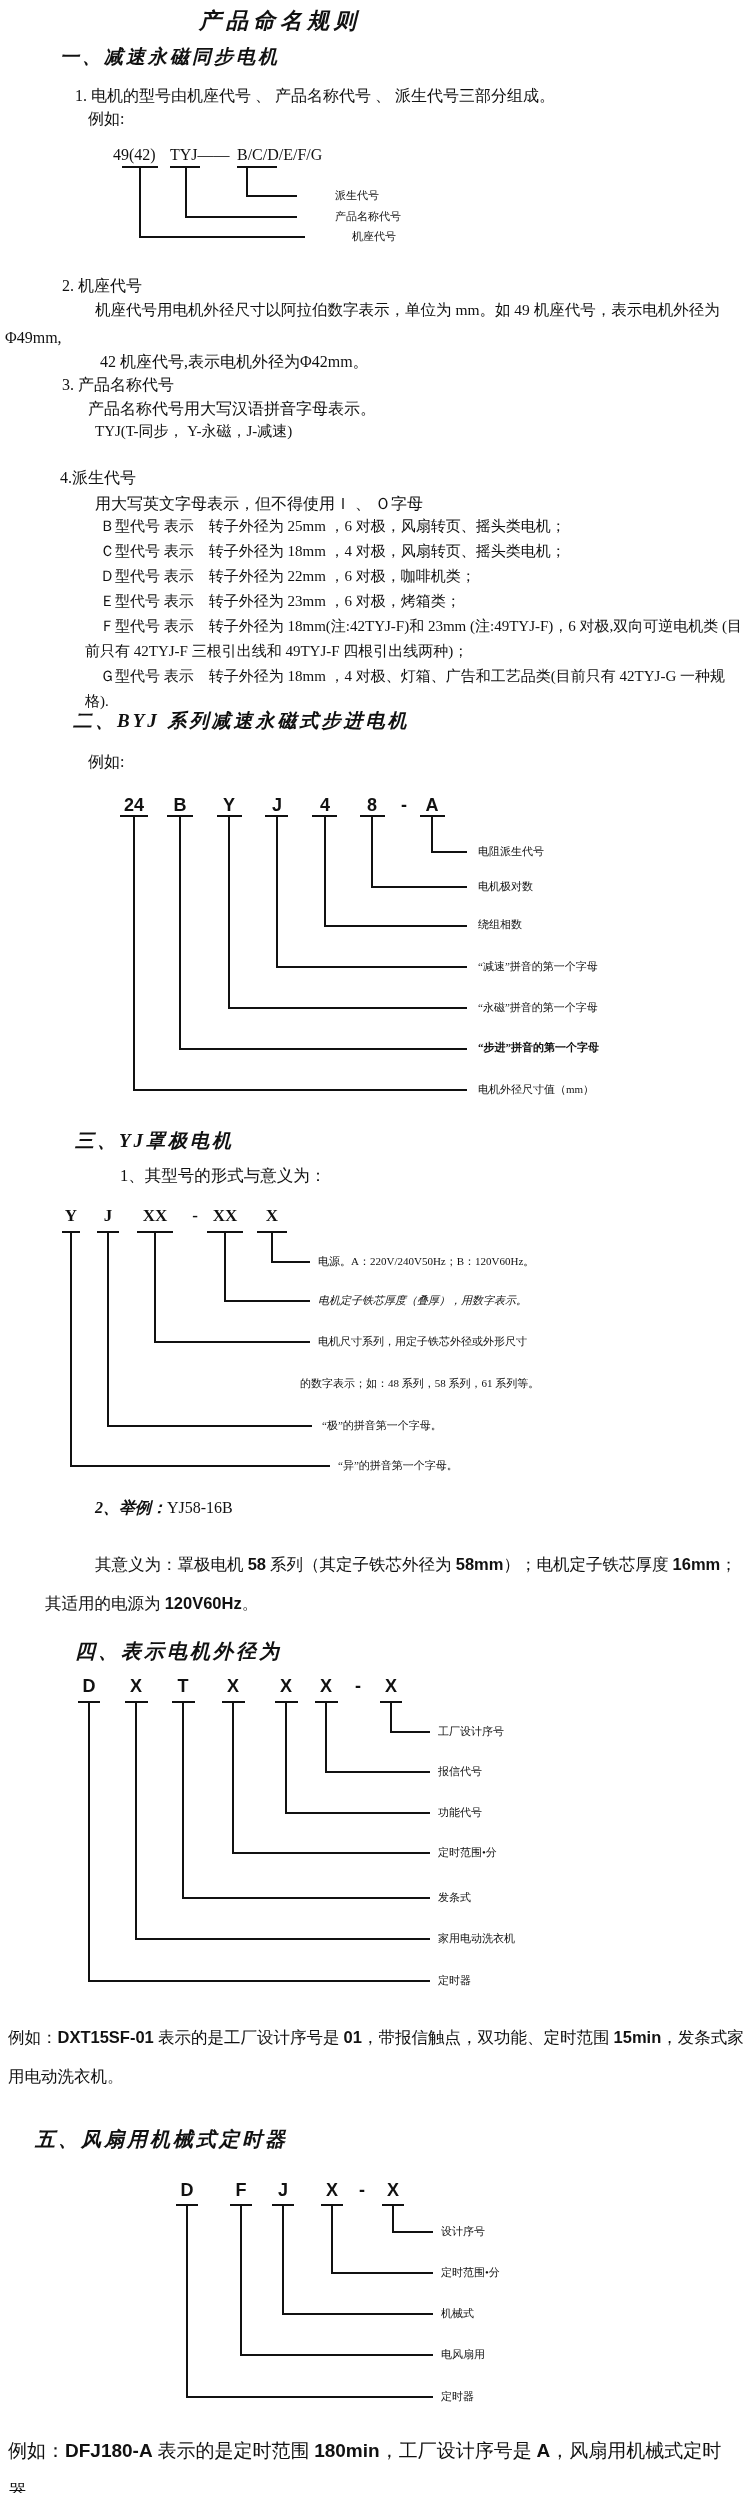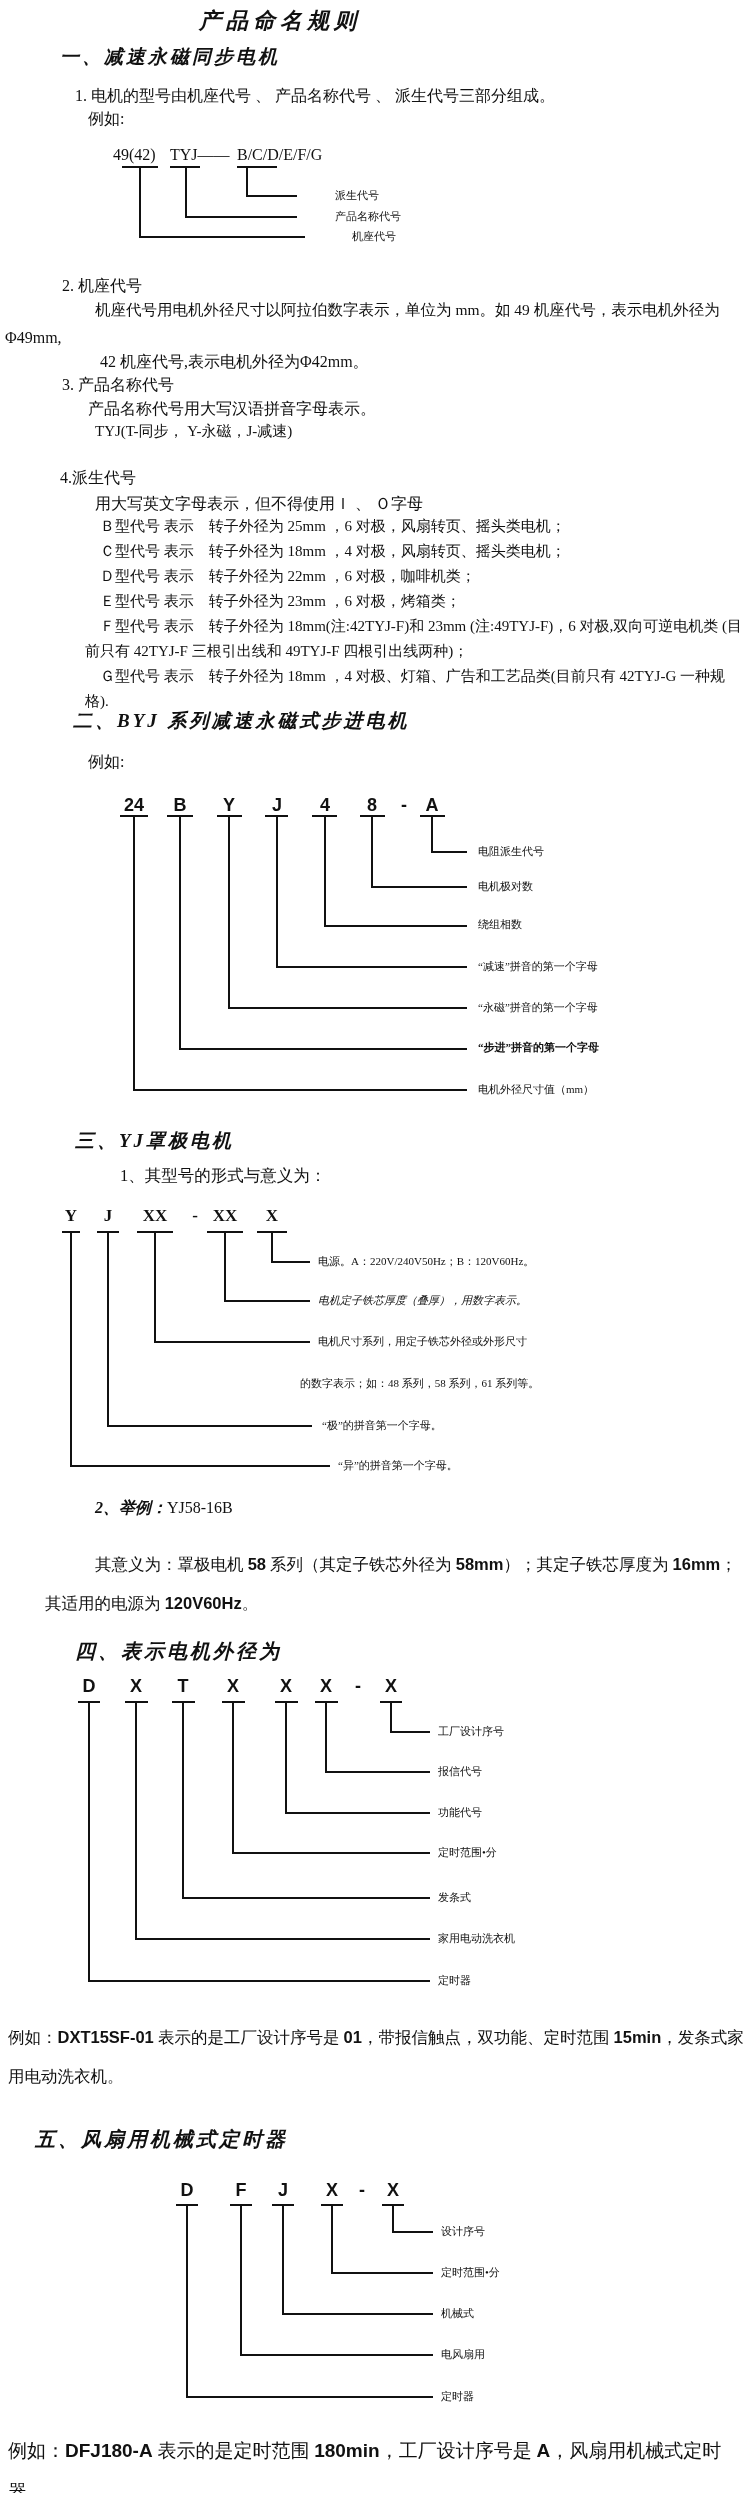--- a/index.html
+++ b/index.html
@@ -103,21 +103,21 @@
   <div class="abs lbl" style="left:318px;top:1254px;">电源。A：220V/240V50Hz；B：120V60Hz。</div>
   <div class="abs lbl" style="left:318px;top:1293px;font-style:italic;">电机定子铁芯厚度（叠厚），用数字表示。</div>
   <div class="abs lbl" style="left:318px;top:1334px;">电机尺寸系列，用定子铁芯外径或外形尺寸</div>
   <div class="abs lbl" style="left:300px;top:1376px;">的数字表示；如：48 系列，58 系列，61 系列等。</div>
   <div class="abs lbl" style="left:322px;top:1418px;">“极”的拼音第一个字母。</div>
   <div class="abs lbl" style="left:338px;top:1458px;">“异”的拼音第一个字母。</div>
 
   <div class="abs t" style="left:95px;top:1498px;">
     <span class="cal">2、举例：</span><span>YJ58-16B</span>
   </div>
-  <div class="abs wrap" style="left:45px;top:1545px;width:700px;font-size:16.5px;line-height:39px;text-indent:50px;white-space:normal;"><span>其意义为：罩极电机 </span><span class="bb">58</span><span> 系列（其定子铁芯外径为 </span><span class="bb">58mm</span><span>）；其定子铁芯厚度为 </span><span class="bb">16mm</span><span>；其适用的电源为 </span><span class="bb">120V60Hz</span><span>。</span></div>
+  <div class="abs wrap" style="left:45px;top:1545px;width:700px;font-size:16.5px;line-height:39px;text-indent:50px;white-space:normal;"><span>其意义为：罩极电机 </span><span class="bb">58</span><span> 系列（其定子铁芯外径为 </span><span class="bb">58mm</span><span>）；电机定子铁芯厚度 </span><span class="bb">16mm</span><span>；其适用的电源为 </span><span class="bb">120V60Hz</span><span>。</span></div>
 
   <div class="abs hd" style="left:75px;top:1638px;font-size:20px;">四、表示电机外径为</div>
 
   <span class="abs code-sans" style="left:89px;top:1676px;">D</span>
   <span class="abs code-sans" style="left:136px;top:1676px;">X</span>
   <span class="abs code-sans" style="left:183px;top:1676px;">T</span>
   <span class="abs code-sans" style="left:233px;top:1676px;">X</span>
   <span class="abs code-sans" style="left:286px;top:1676px;">X</span>
   <span class="abs code-sans" style="left:326px;top:1676px;">X</span>
   <span class="abs code-sans" style="left:358px;top:1676px;">-</span>

